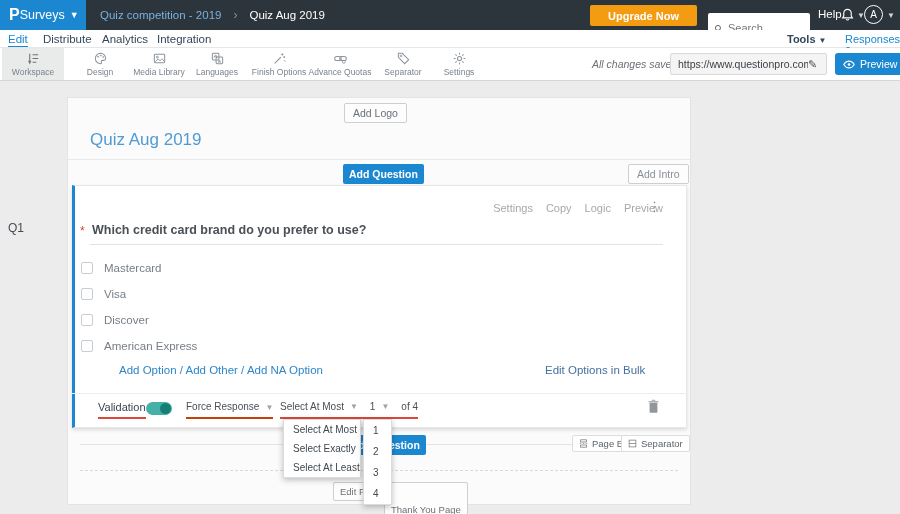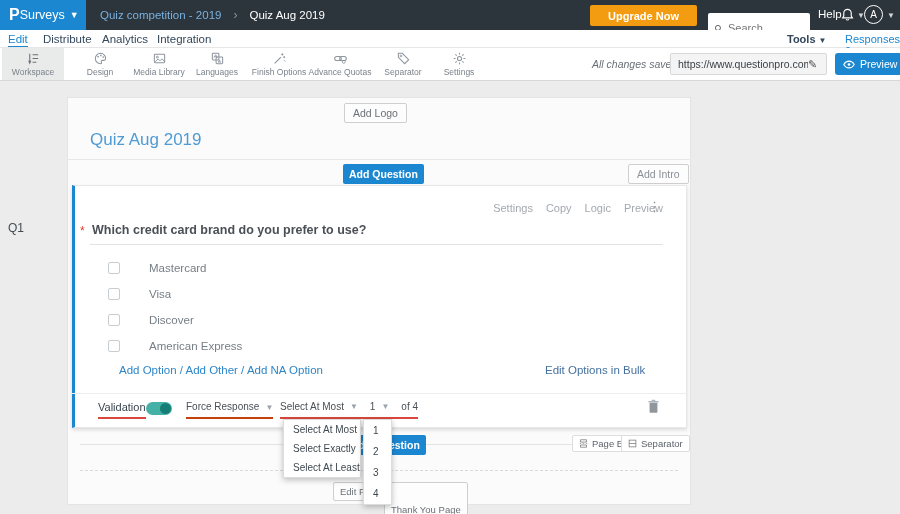--- a/index.html
+++ b/index.html
@@ -57,21 +57,21 @@
 
   
   .qwrap { left:72px; top:185px; width:615px; height:243px; background:#fff; border:1px solid #e7e7e7; border-left:3px solid #1b87d1; box-shadow:0 2px 4px rgba(0,0,0,.13); }
   .qnum { left:8px; top:221px; font-size:12px; color:#444b52; }
   .qmenu { top:202px; left:500px; width:163px; display:flex; justify-content:flex-end; gap:13px; font-size:11px; color:#a3a9ae; }
   .qmenu span { cursor:pointer; }
   .kebab { left:648px; top:199px; font-size:13px; color:#8a9097; cursor:pointer; }
   .req { left:80px; top:224px; color:#e03c31; font-size:12px; }
   .qtext { left:92px; top:223px; font-size:12.5px; color:#4a5056; font-weight:bold; }
   .qline { left:90px; top:244px; width:573px; height:1px; background:#e2e2e2; }
-  .opt-row { left:108px; display:flex; gap:29px; }
+  .opt-row { left:81px; display:flex; gap:11px; }
   .cbox { width:12px; height:12px; border:1px solid #c8cdd2; border-radius:2px; background:#fff; }
   .opt-label { font-size:11.5px; color:#767e86; }
   .addlinks { left:119px; top:364px; font-size:11.5px; color:#2e86c8; }
   .addlinks span { cursor:pointer; }
   .bulk { left:545px; top:364px; font-size:11.5px; color:#44719f; cursor:pointer; }
   .vbar { left:72px; top:393px; width:615px; height:35px; border-top:1px solid #ededed; }
   .vlabel { left:98px; top:401px; font-size:11px; color:#3c4650; border-bottom:2px solid #d9483b; padding-bottom:4px; }
   .toggle { left:146px; top:402px; width:26px; height:13px; background:#45b1a6; border-radius:7px; cursor:pointer; }
   .toggle .knob { position:absolute; right:1px; top:1px; width:11px; height:11px; background:#157f76; border-radius:50%; }
   .force { left:186px; top:401px; font-size:10px; color:#4a5056; border-bottom:2px solid #c2410c; padding-bottom:5px; cursor:pointer; }

